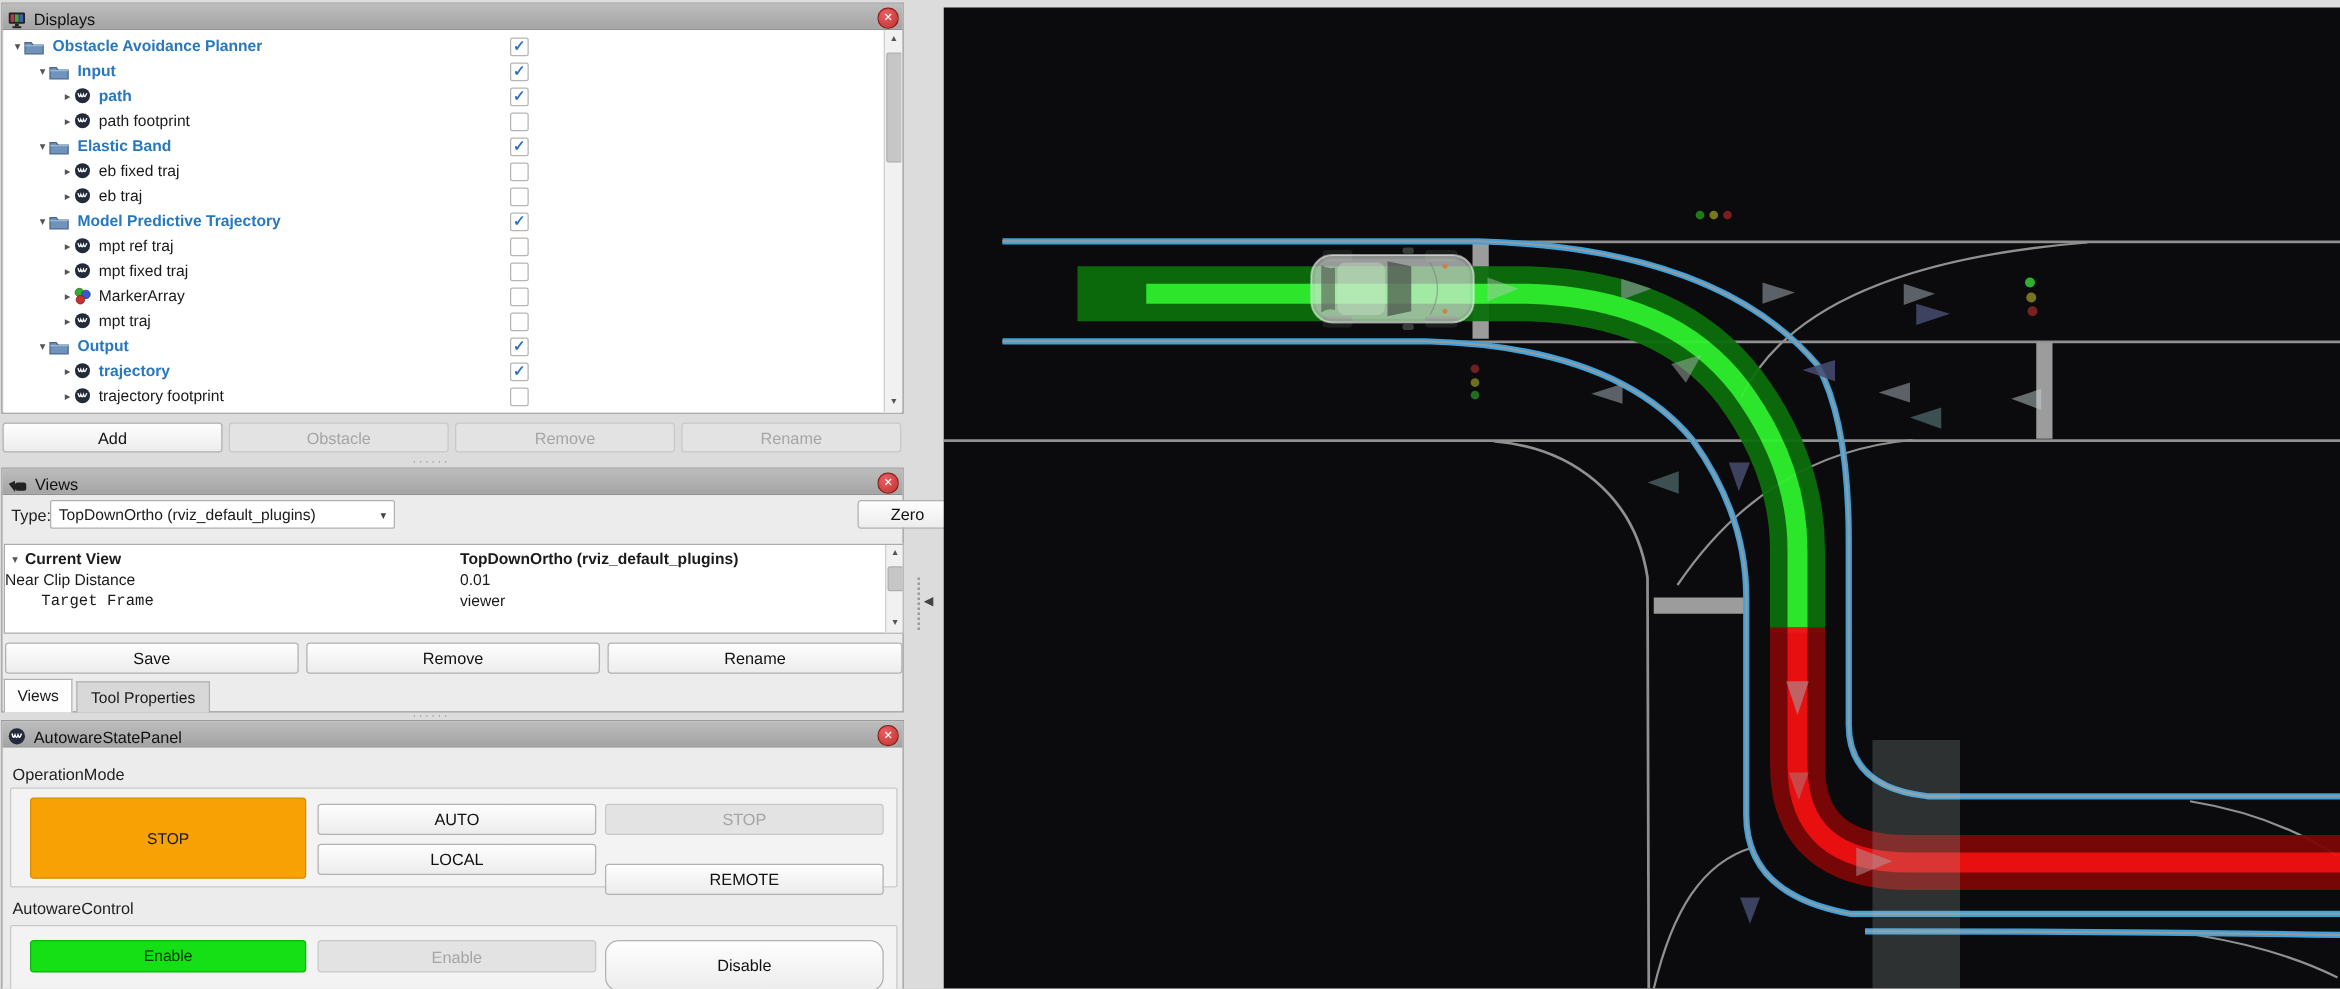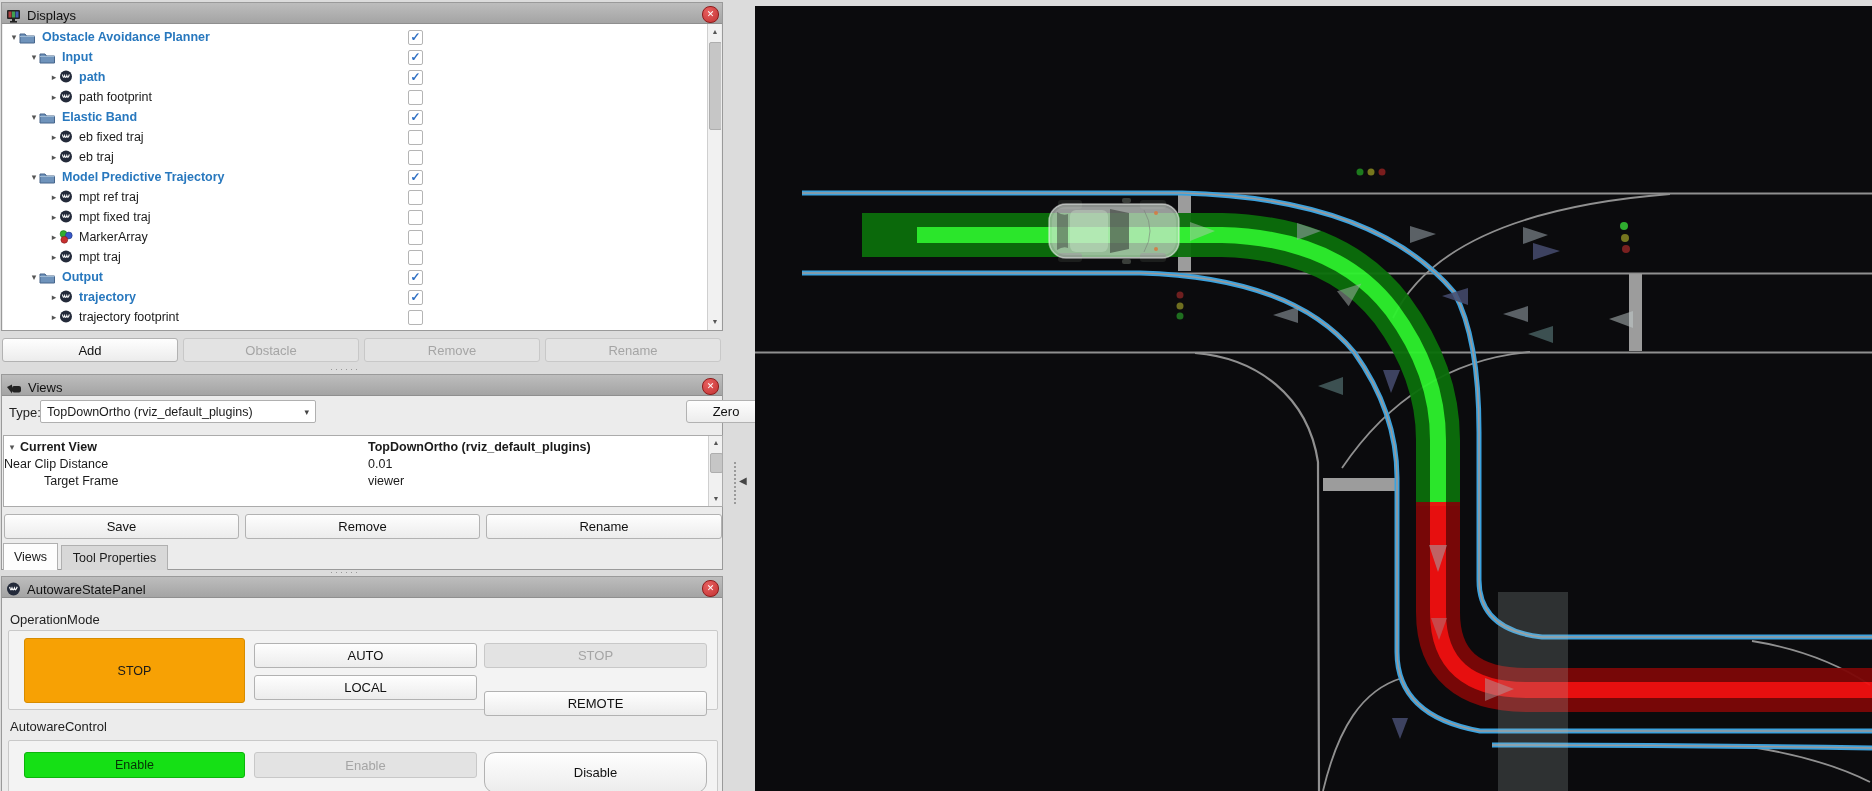--- a/index.html
+++ b/index.html
@@ -268,21 +268,21 @@
       <div class="prow" style="top:2px;">
         <span class="exp" style="width:16px;text-align:center;font-size:9px;color:#555;">▾</span>
         <span class="pn pbold">Current View</span>
         <span class="pv pbold">TopDownOrtho (rviz_default_plugins)</span>
       </div>
       <div class="prow" style="top:19px;">
         <span class="pn" style="">Near Clip Distance</span>
         <span class="pv">0.01</span>
       </div>
       <div class="prow" style="top:36px;">
-        <span class="pn" style="margin-left:40px;">Target Frame</span>
+        <span class="pn" style="margin-left:29px;font-family:Liberation Mono, monospace;">Target Frame</span>
         <span class="pv">viewer</span>
       </div>
       <div class="sbar" style="right:0;top:0;bottom:0;">
         <span class="sbtn" style="top:0;">▲</span>
         <span class="sbtn" style="bottom:0;">▼</span>
         <span class="shandle" style="top:17px;height:18px;"></span>
       </div>
     </div>
 
     <div class="btn" style="left:2px;top:139px;width:235px;height:25px;">

